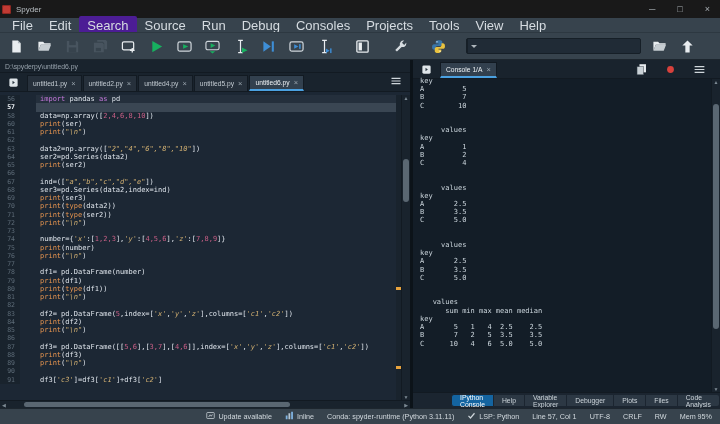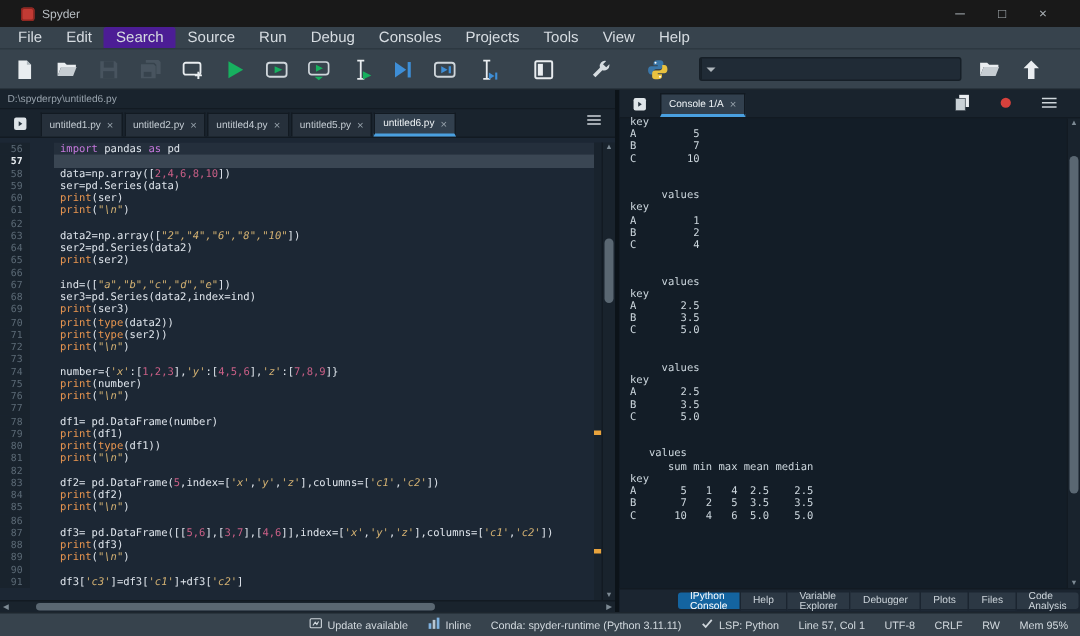--- a/index.html
+++ b/index.html
@@ -2,31 +2,31 @@
 <html><head>
 <meta charset="utf-8">
 <style>
   * { margin:0; padding:0; box-sizing:border-box; }
   html,body { width:720px; height:424px; overflow:hidden; background:#0d141b;
               font-family:"Liberation Sans", sans-serif; }
   .window { width:720px; height:424px; display:flex; flex-direction:column; }
 
   
   .titlebar { height:18px; background:#191919; display:flex; align-items:center;
-              padding:0 14px; flex:0 0 auto; }
+              padding:0 2px; flex:0 0 auto; }
   .app-icon { width:9px; height:9px; background:#c23b34; border-radius:2px; margin-right:5px;
               box-shadow:inset 0 0 0 1px #8e2721; }
   .title { color:#b9bfc4; font-size:8px; }
   .win-controls { margin-left:auto; display:flex; gap:22px; padding-right:8px; }
   .win-controls span { color:#a9b0b5; font-size:9px; line-height:9px; cursor:default; }
 
   
   .menubar { height:14px; background:#37434d; display:flex; align-items:center;
              padding-left:4px; flex:0 0 auto; }
-  .menu-item { color:#d6dce1; font-size:10px; padding:2px 8px; border-radius:2px; }
+  .menu-item { color:#d6dce1; font-size:13px; padding:2px 8px; border-radius:2px; }
   .menu-item.active { background:#4c1d95; }
 
   
   .toolbar { height:28px; background:#37434d; border-top:1px solid #2d3841;
              border-bottom:1px solid #1d262e; display:flex; align-items:center;
              padding:0 8px; flex:0 0 auto; }
   .tbtn { width:17px; height:17px; margin-right:11px; display:flex; align-items:center;
           justify-content:center; }
   .tbtn svg { width:15px; height:15px; }
   .tbtn.disabled { opacity:.55; }
@@ -297,21 +297,20 @@
           </div>
         <span class="ham-btn"><svg viewBox="0 0 16 16">
               <path d="M2 4.5h12M2 8h12M2 11.5h12" stroke="#cfd6db" stroke-width="1.4"></path>
             </svg></span>
       </div>
       <div class="code-area">
         <div class="code-col" id="code">
             <div class="line cell"><span class="ln">56</span><span class="ct"><span class="tk-k">import</span><span class="tk-n"> pandas </span><span class="tk-k">as</span><span class="tk-n"> pd</span></span></div>
             <div class="line cur"><span class="ln">57</span><span class="ct"></span></div>
             <div class="line"><span class="ln">58</span><span class="ct"><span class="tk-n">data=np.array([</span><span class="tk-m">2,4,6,8,10</span><span class="tk-n">])</span></span></div>
-            <div class="line"><span class="ln">59</span><span class="ct"><span class="tk-n">ser=pd.Series(data)</span></span></div>
             <div class="line"><span class="ln">60</span><span class="ct"><span class="tk-b">print</span><span class="tk-n">(ser)</span></span></div>
             <div class="line"><span class="ln">61</span><span class="ct"><span class="tk-b">print</span><span class="tk-n">(</span><span class="tk-s">"\n"</span><span class="tk-n">)</span></span></div>
             <div class="line"><span class="ln">62</span><span class="ct"></span></div>
             <div class="line"><span class="ln">63</span><span class="ct"><span class="tk-n">data2=np.array([</span><span class="tk-s">"2","4","6","8","10"</span><span class="tk-n">])</span></span></div>
             <div class="line"><span class="ln">64</span><span class="ct"><span class="tk-n">ser2=pd.Series(data2)</span></span></div>
             <div class="line"><span class="ln">65</span><span class="ct"><span class="tk-b">print</span><span class="tk-n">(ser2)</span></span></div>
             <div class="line"><span class="ln">66</span><span class="ct"></span></div>
             <div class="line"><span class="ln">67</span><span class="ct"><span class="tk-n">ind=([</span><span class="tk-s">"a","b","c","d","e"</span><span class="tk-n">])</span></span></div>
             <div class="line"><span class="ln">68</span><span class="ct"><span class="tk-n">ser3=pd.Series(data2,index=ind)</span></span></div>
             <div class="line"><span class="ln">69</span><span class="ct"><span class="tk-b">print</span><span class="tk-n">(ser3)</span></span></div>

